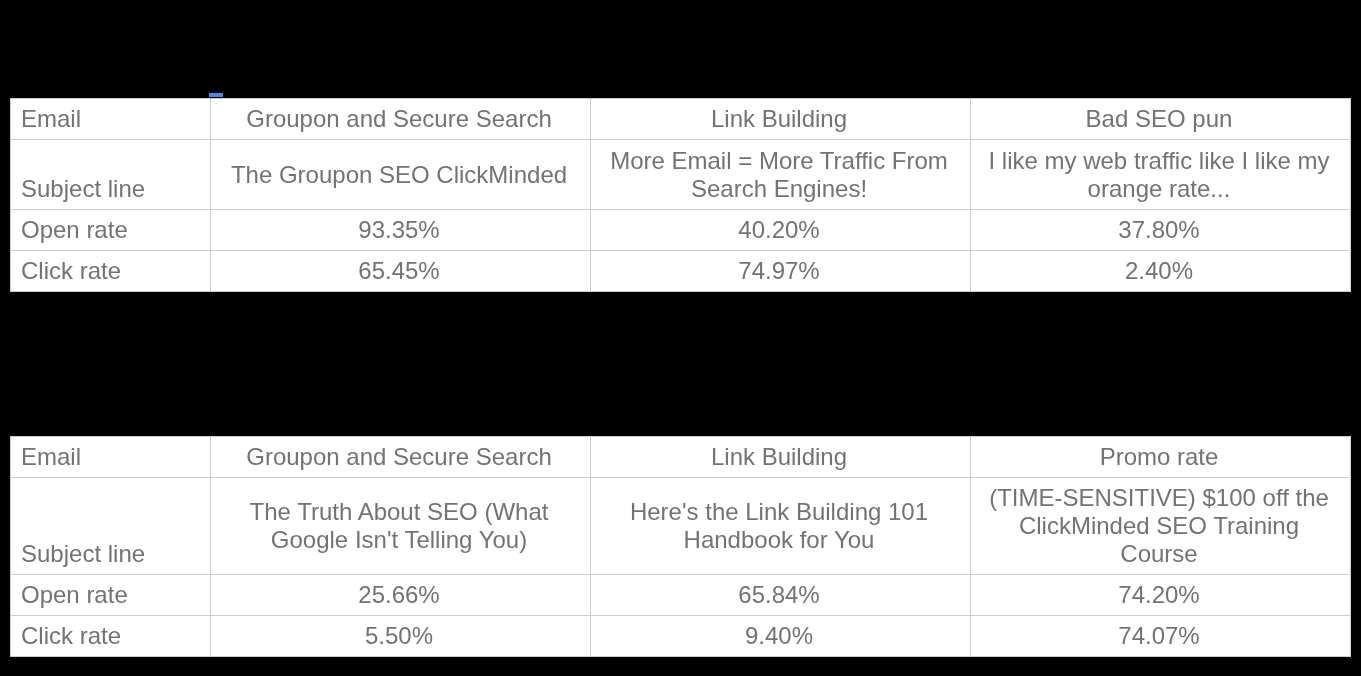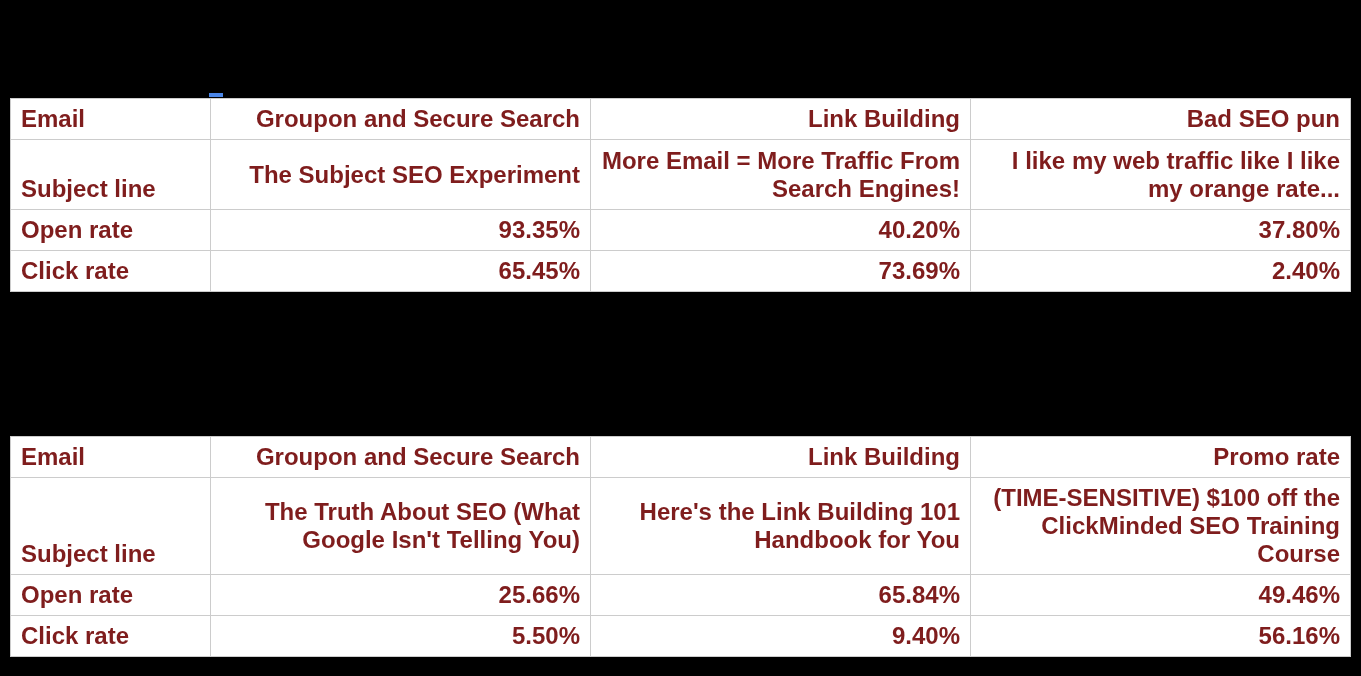--- a/index.html
+++ b/index.html
@@ -26,33 +26,32 @@
       top: 436px;
     }
     table {
       border-collapse: collapse;
       width: 1341px;
     }
     td {
       border: 1px solid #ccc;
       padding: 6px 10px;
       font-size: 24px;
-      color: #7f1d1d;
+      color: #737373;
       background: #fff;
       vertical-align: bottom;
-      font-weight: bold;
     }
     td.label-col {
       width: 200px;
       text-align: left;
       vertical-align: bottom;
     }
     td.data-col {
       width: 380px;
-      text-align: right;
+      text-align: center;
       vertical-align: middle;
       padding-left: 7px;
     }
     tr.subject-row td {
       height: 70px;
     }
     tr.header-row td.label-col {
       position: relative;
     }
     .cursor-mark {
@@ -74,34 +73,34 @@
       <td class="label-col">
         <span class="cursor-mark"></span>
         <span>Email</span>
       </td>
       <td class="data-col">Groupon and Secure Search</td>
       <td class="data-col">Link Building</td>
       <td class="data-col">Bad SEO pun</td>
     </tr>
     <tr class="subject-row">
       <td class="label-col">Subject line</td>
-      <td class="data-col">The Subject SEO Experiment</td>
+      <td class="data-col">The Groupon SEO ClickMinded</td>
       <td class="data-col">More Email = More Traffic From Search Engines!</td>
       <td class="data-col">I like my web traffic like I like my orange rate...</td>
     </tr>
     <tr>
       <td class="label-col">Open rate</td>
       <td class="data-col">93.35%</td>
       <td class="data-col">40.20%</td>
       <td class="data-col">37.80%</td>
     </tr>
     <tr>
       <td class="label-col">Click rate</td>
       <td class="data-col">65.45%</td>
-      <td class="data-col">73.69%</td>
+      <td class="data-col">74.97%</td>
       <td class="data-col">2.40%</td>
     </tr>
   </tbody>
     </table>
 </div>
 
 <div class="table-container table2">
   <table>
     <tbody>
         <tr class="header-row">
@@ -113,23 +112,23 @@
     <tr class="subject-row">
       <td class="label-col">Subject line</td>
       <td class="data-col">The Truth About SEO (What Google Isn't Telling You)</td>
       <td class="data-col">Here's the Link Building 101 Handbook for You</td>
       <td class="data-col">(TIME-SENSITIVE) $100 off the ClickMinded SEO Training Course</td>
     </tr>
     <tr>
       <td class="label-col">Open rate</td>
       <td class="data-col">25.66%</td>
       <td class="data-col">65.84%</td>
-      <td class="data-col">49.46%</td>
+      <td class="data-col">74.20%</td>
     </tr>
     <tr>
       <td class="label-col">Click rate</td>
       <td class="data-col">5.50%</td>
       <td class="data-col">9.40%</td>
-      <td class="data-col">56.16%</td>
+      <td class="data-col">74.07%</td>
     </tr>
   </tbody>
     </table>
 </div>
 
 </body></html>

